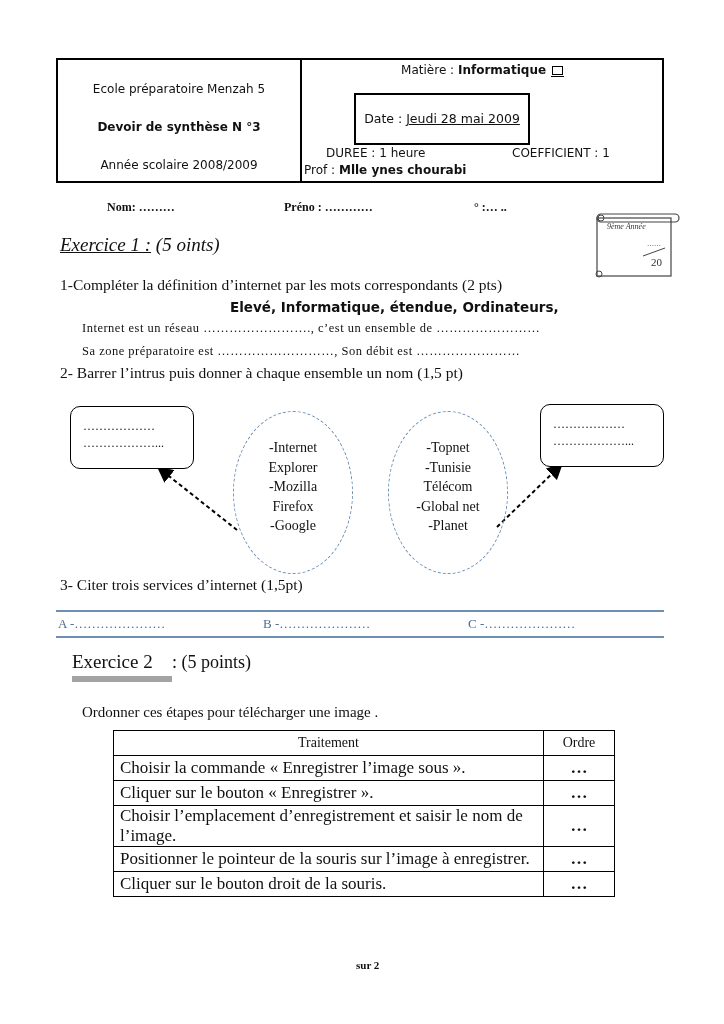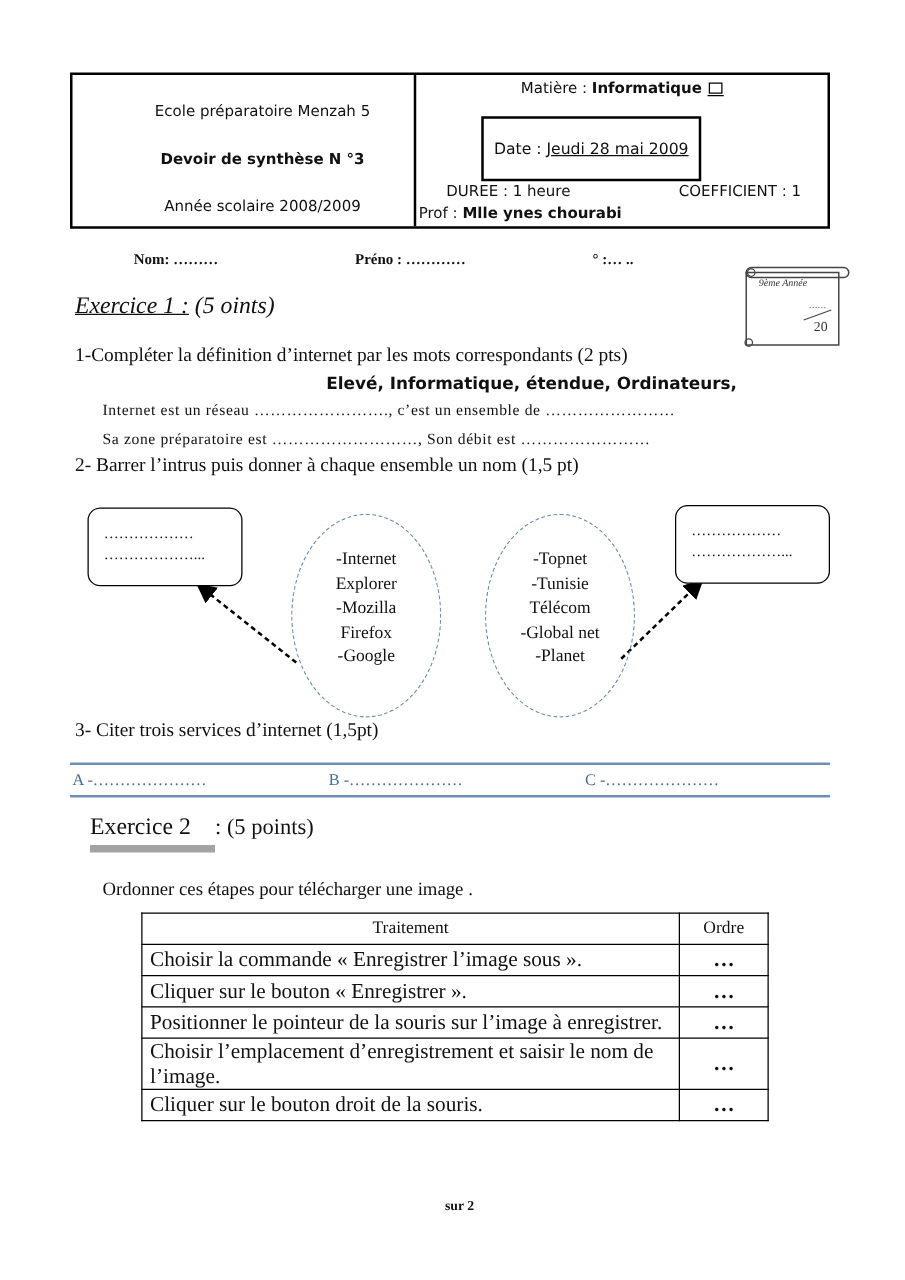--- a/index.html
+++ b/index.html
@@ -1,18 +1,18 @@
 <!DOCTYPE html>
 <html><head>
 <meta charset="utf-8">
 <style>
   html, body { margin:0; padding:0; background:#fff; }
   body { width:724px; height:1024px; position:relative; overflow:hidden; font-family:"Liberation Serif", serif; color:#111; }
   .abs { position:absolute; }
-  .comic { font-family:"DejaVu Sans", sans-serif;margin-left:31px; }
+  .comic { font-family:"DejaVu Sans", sans-serif; }
   .hdr { position:absolute; left:56px; top:58px; width:608px; height:125px; border:2px solid #000; box-sizing:border-box; }
   .hdr-left { position:absolute; left:0; top:0; width:244px; height:100%; border-right:2px solid #000; box-sizing:border-box; }
   .hdr-left div { position:absolute; left:0; width:100%; text-align:center; font-size:12px; }
   .hdr-right { position:absolute; left:244px; top:0; right:0; height:100%; }
   .date-box { position:absolute; left:52px; top:33px; width:176px; height:52px; border:2px solid #000; box-sizing:border-box; text-align:center; line-height:48px; font-size:12.5px; }
   .u { text-decoration:underline; }
   .b { font-weight:bold; }
   .dots { letter-spacing:0.5px; }
   .ell { position:absolute; border:1.5px dashed #6d8fb3; border-radius:50%; box-sizing:border-box; }
   .ell-text { position:absolute; text-align:center; font-size:14px; line-height:19.5px; }
@@ -131,25 +131,25 @@
   </tr>
   <tr>
     <td>Choisir la commande « Enregistrer l’image sous ».</td>
     <td class="ord">…</td>
   </tr>
   <tr>
     <td>Cliquer sur le bouton « Enregistrer ».</td>
     <td class="ord">…</td>
   </tr>
   <tr>
-    <td>Positionner le pointeur de la souris sur l’image à enregistrer.</td>
+    <td>Choisir l’emplacement d’enregistrement et saisir le nom de l’image.</td>
     <td class="ord">…</td>
   </tr>
   <tr>
-    <td>Choisir l’emplacement d’enregistrement et saisir le nom de l’image.</td>
+    <td>Positionner le pointeur de la souris sur l’image à enregistrer.</td>
     <td class="ord">…</td>
   </tr>
   <tr>
     <td>Cliquer sur le bouton droit de la souris.</td>
     <td class="ord">…</td>
   </tr>
 </tbody>
   </table>
 
 <div class="abs b" style="left:356px;top:930px;font-size:11px;margin-top:29px;">sur 2</div>

